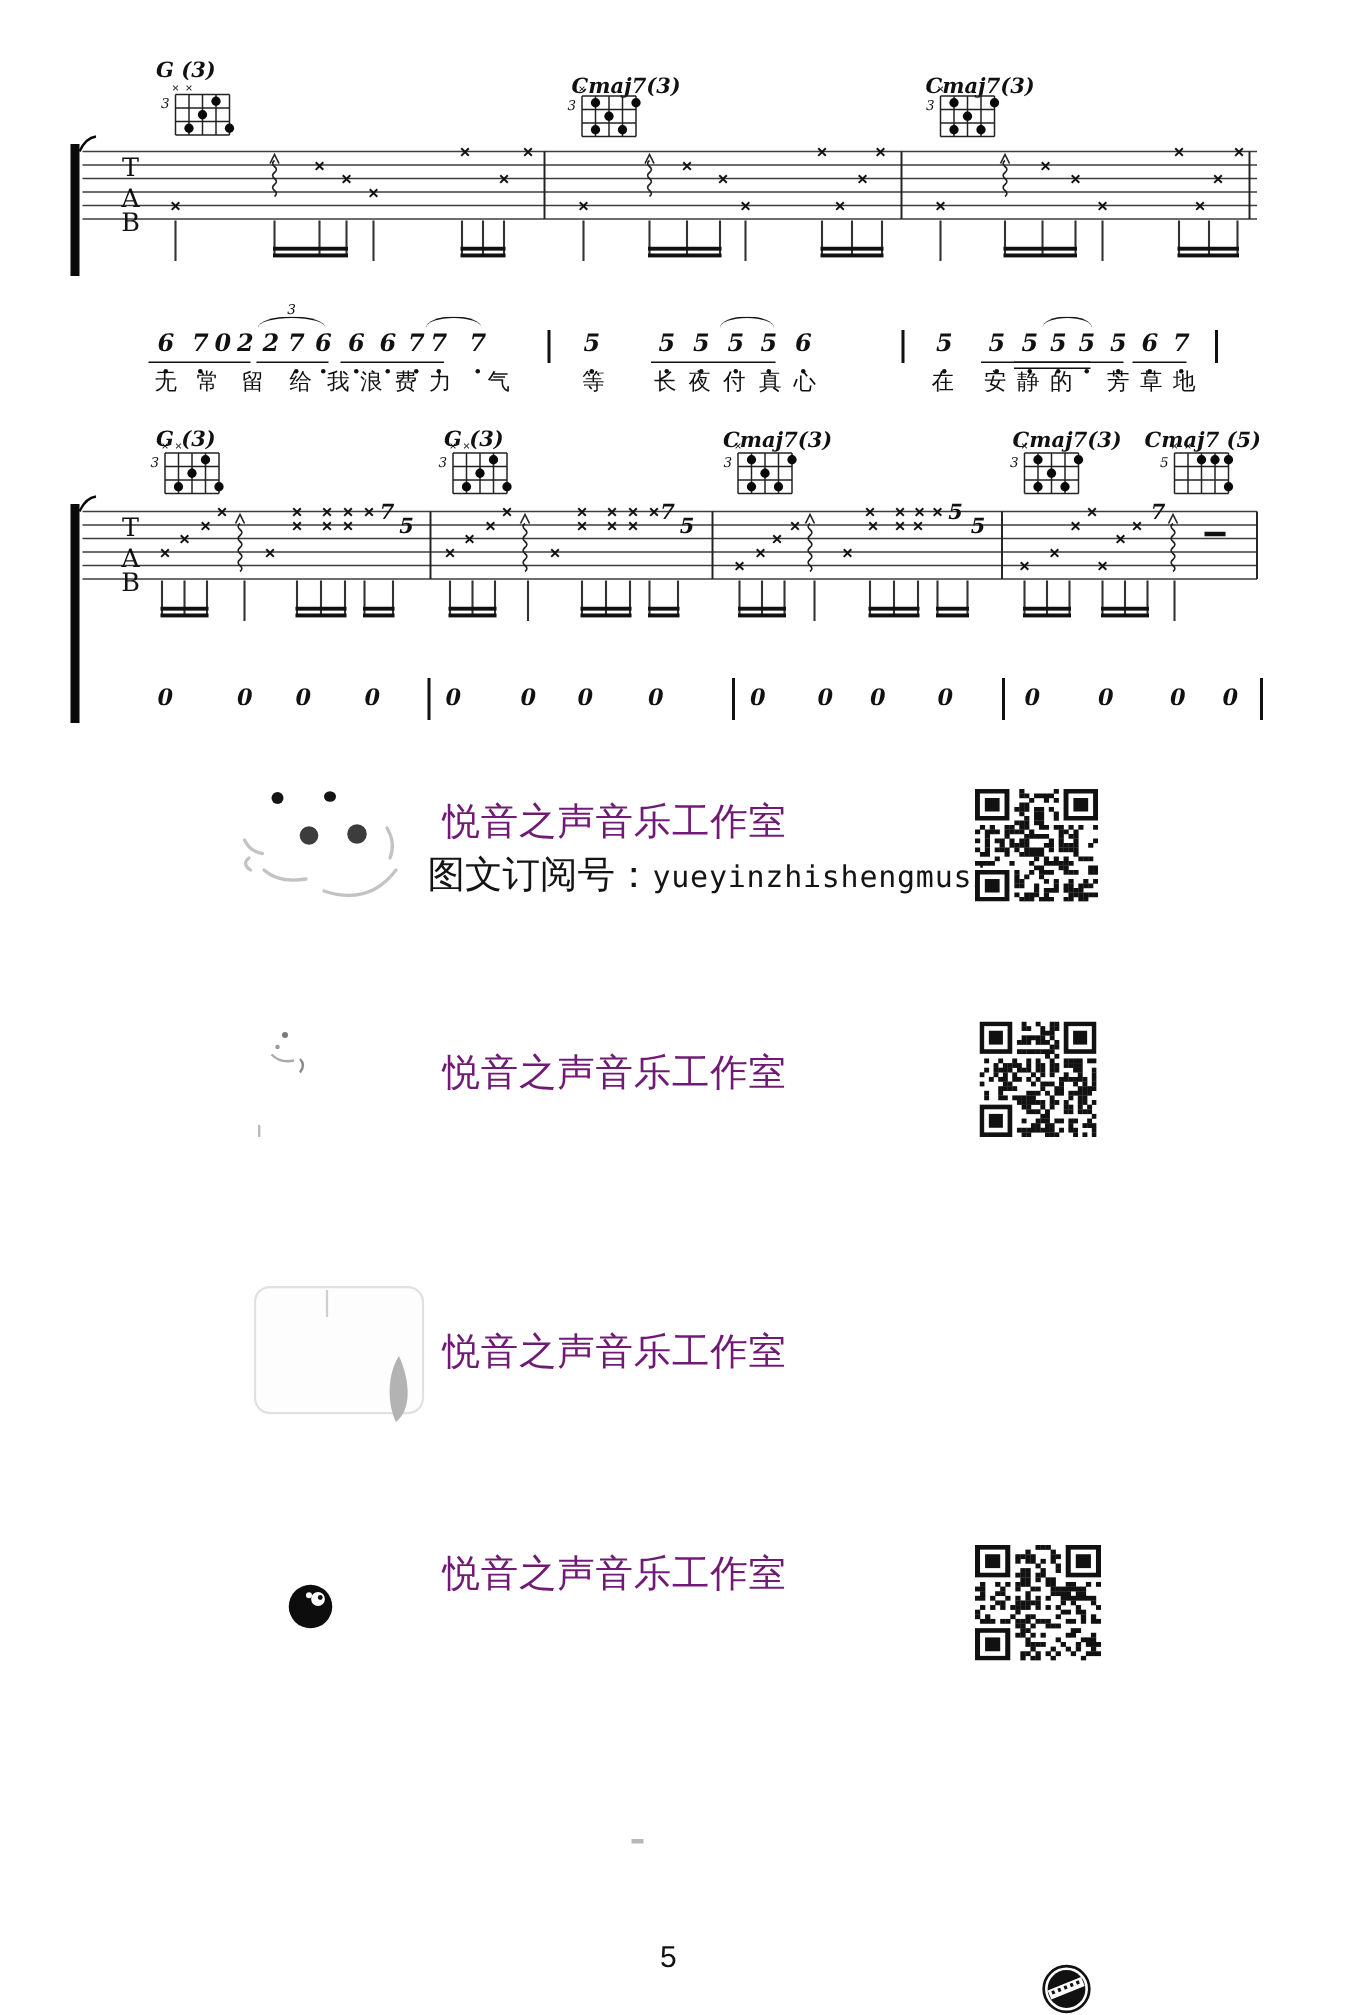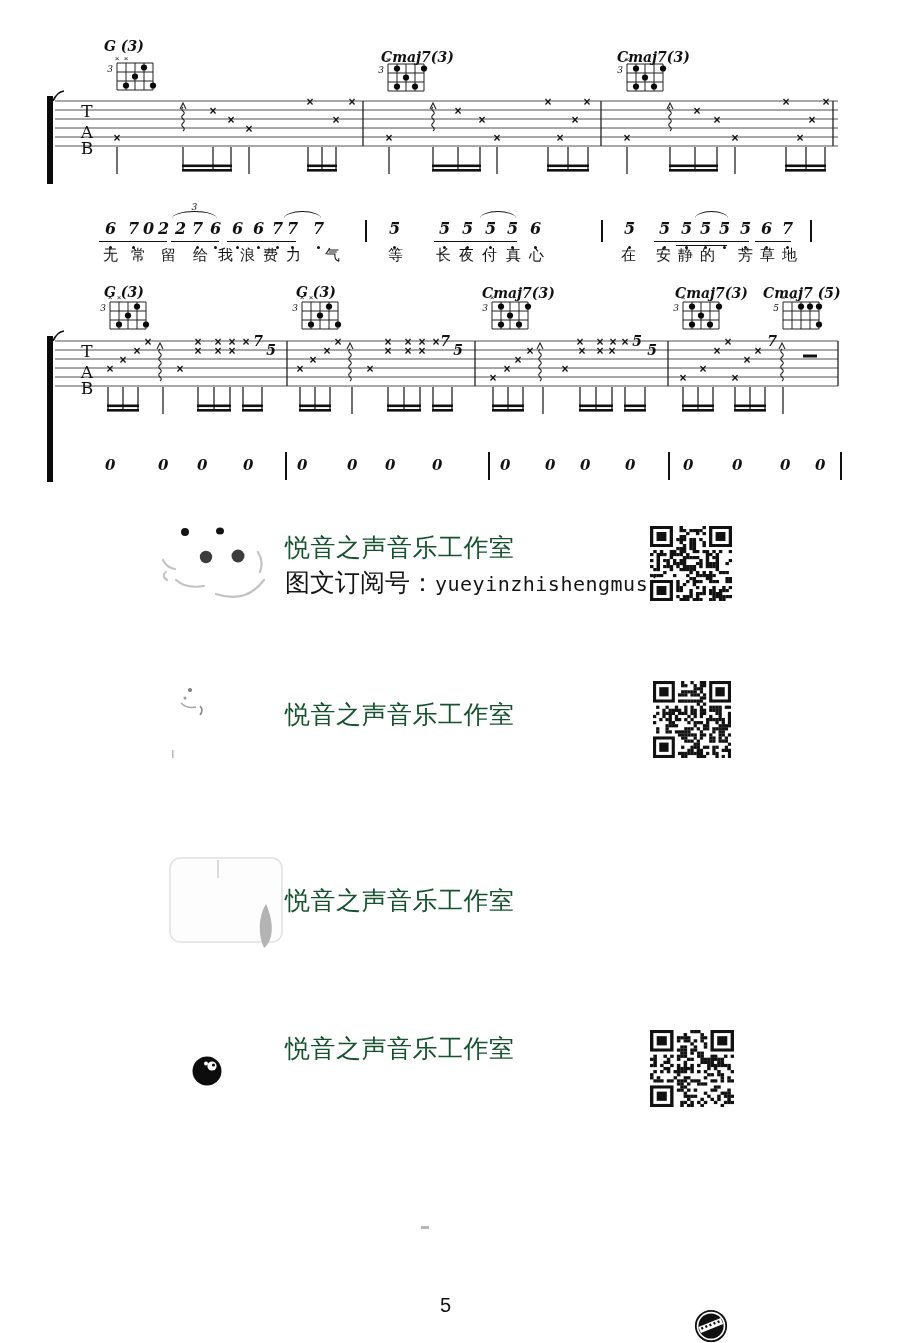--- a/index.html
+++ b/index.html
@@ -15,21 +15,21 @@
           border-top-left-radius:60% 100%;border-top-right-radius:60% 100%;}
   .jp-arclabel{position:absolute;font-size:9px;font-style:italic;font-family:"DejaVu Serif",serif;}
   .jp-bar{position:absolute;width:1.6px;background:#111;}
   .jp-lyric{position:absolute;font-size:15px;line-height:1;color:#111;
             font-family:"Liberation Sans",sans-serif;}
   
   .rest0{position:absolute;font-family:"DejaVu Serif",serif;font-style:italic;font-weight:bold;
          font-size:15px;line-height:1;color:#111;}
   .rest-bar{position:absolute;width:1.6px;height:28px;background:#111;}
   
-  .wm-title{position:absolute;font-size:25px;letter-spacing:0.5px;color:#14532d;}
+  .wm-title{position:absolute;font-size:25px;letter-spacing:0.5px;color:#701a75;margin-left:10px;}
   .wm-sub{position:absolute;font-size:25px;color:#141414;white-space:nowrap;}
   .wm-sub .latin{font-family:"DejaVu Sans Mono",monospace;font-size:20px;letter-spacing:0.5px;}
   .page-num{position:absolute;font-size:20px;color:#111;}
   .footer-dash{position:absolute;width:8px;height:3px;background:#9a9a9a;opacity:.7;}
 </style>
 </head>
 <body>
 
 <div class="page">
   <svg id="score" class="abs" style="left:0;top:0" width="900" height="510">

